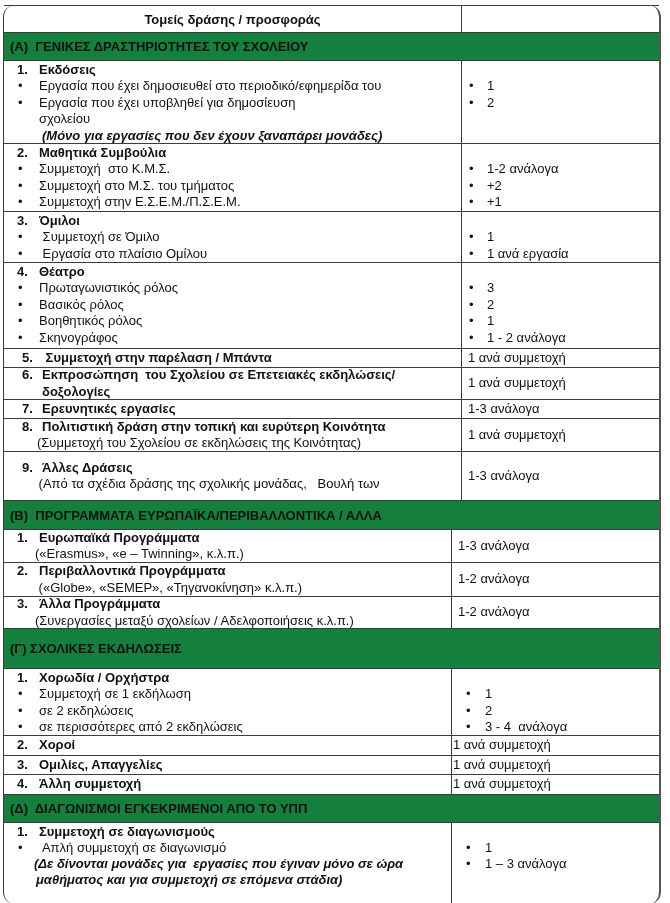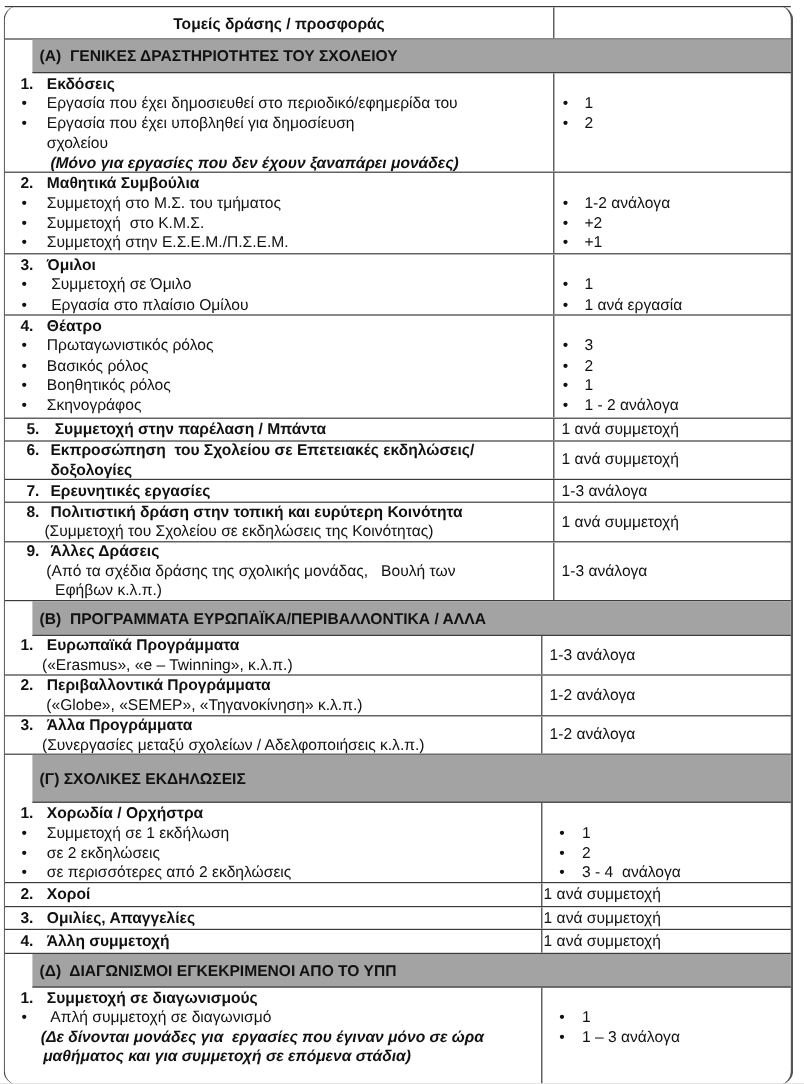--- a/index.html
+++ b/index.html
@@ -3,21 +3,21 @@
 <meta charset="utf-8">
 <style>
   html,body{margin:0;padding:0;background:#ffffff;}
   body{width:670px;height:903px;position:relative;overflow:hidden;
        font-family:"Liberation Sans",sans-serif;font-size:13px;color:#111;}
   .tbl{position:absolute;left:3px;top:5px;width:658px;box-sizing:border-box;
        border-left:1px solid #3c3c3c;border-right:2px solid #555;border-radius:12px;}
   .row{display:flex;box-sizing:border-box;border-bottom:1px solid #3c3c3c;overflow:hidden;}
   .hdr{border-top:1px solid #3c3c3c;font-weight:bold;}
   .hdr .c1,.hdr .c2{display:flex;align-items:center;justify-content:center;}
-  .sec{background:#a3a3a3;font-weight:bold;align-items:center;padding-left:6px;white-space:pre;margin-left:23px;}
+  .sec{background:#15803d;font-weight:bold;align-items:center;padding-left:6px;white-space:pre;}
   .c1{flex:none;box-sizing:border-box;border-right:1px solid #3c3c3c;padding-top:1px;}
   .wA{width:458px;}
   .wB{width:448px;}
   .c2{flex:1;box-sizing:border-box;padding-top:1px;}
   .mid{display:flex;flex-direction:column;justify-content:center;padding-top:0;}
   .ln{height:16.4px;line-height:16.4px;white-space:pre;}
   .t{padding-left:13px;font-weight:bold;}
   .t .num{display:inline-block;width:22px;}
   .ti{padding-left:18px;}
   .ti .num{width:20px;}
@@ -58,22 +58,22 @@
     <div class="c2">
       <div class="ln"></div>
       <div class="ln vb"><span class="bul">•</span><span>1</span></div>
       <div class="ln vb"><span class="bul">•</span><span>2</span></div>
     </div>
   </div>
 
   <div class="row" style="height:68px">
     <div class="c1 wA">
       <div class="ln t"><span class="num">2.</span><span>Μαθητικά Συμβούλια</span></div>
+      <div class="ln b"><span class="bul">•</span><span>Συμμετοχή  στο Κ.Μ.Σ.</span></div>
       <div class="ln b"><span class="bul">•</span><span>Συμμετοχή στο Μ.Σ. του τμήματος</span></div>
-      <div class="ln b"><span class="bul">•</span><span>Συμμετοχή  στο Κ.Μ.Σ.</span></div>
       <div class="ln b"><span class="bul">•</span><span>Συμμετοχή στην Ε.Σ.Ε.Μ./Π.Σ.Ε.Μ.</span></div>
     </div>
     <div class="c2">
       <div class="ln"></div>
       <div class="ln vb"><span class="bul">•</span><span>1-2 ανάλογα</span></div>
       <div class="ln vb"><span class="bul">•</span><span>+2</span></div>
       <div class="ln vb"><span class="bul">•</span><span>+1</span></div>
     </div>
   </div>
 
@@ -142,21 +142,20 @@
     </div>
     <div class="c2 mid">
       <div class="ln val">1 ανά συμμετοχή</div>
     </div>
   </div>
 
   <div class="row" style="height:49px">
     <div class="c1 wA mid">
       <div class="ln t ti"><span class="num">9.</span><span>Άλλες Δράσεις</span></div>
       <div class="ln sub"> (Από τα σχέδια δράσης της σχολικής μονάδας,   Βουλή των</div>
-      <div class="ln sub">   Εφήβων κ.λ.π.)</div>
     </div>
     <div class="c2 mid">
       <div class="ln val">1-3 ανάλογα</div>
     </div>
   </div>
 
   <div class="row sec" style="height:29px">
     <span>(Β)  ΠΡΟΓΡΑΜΜΑΤΑ ΕΥΡΩΠΑΪΚΑ/ΠΕΡΙΒΑΛΛΟΝΤΙΚΑ / ΑΛΛΑ</span>
   </div>
 

